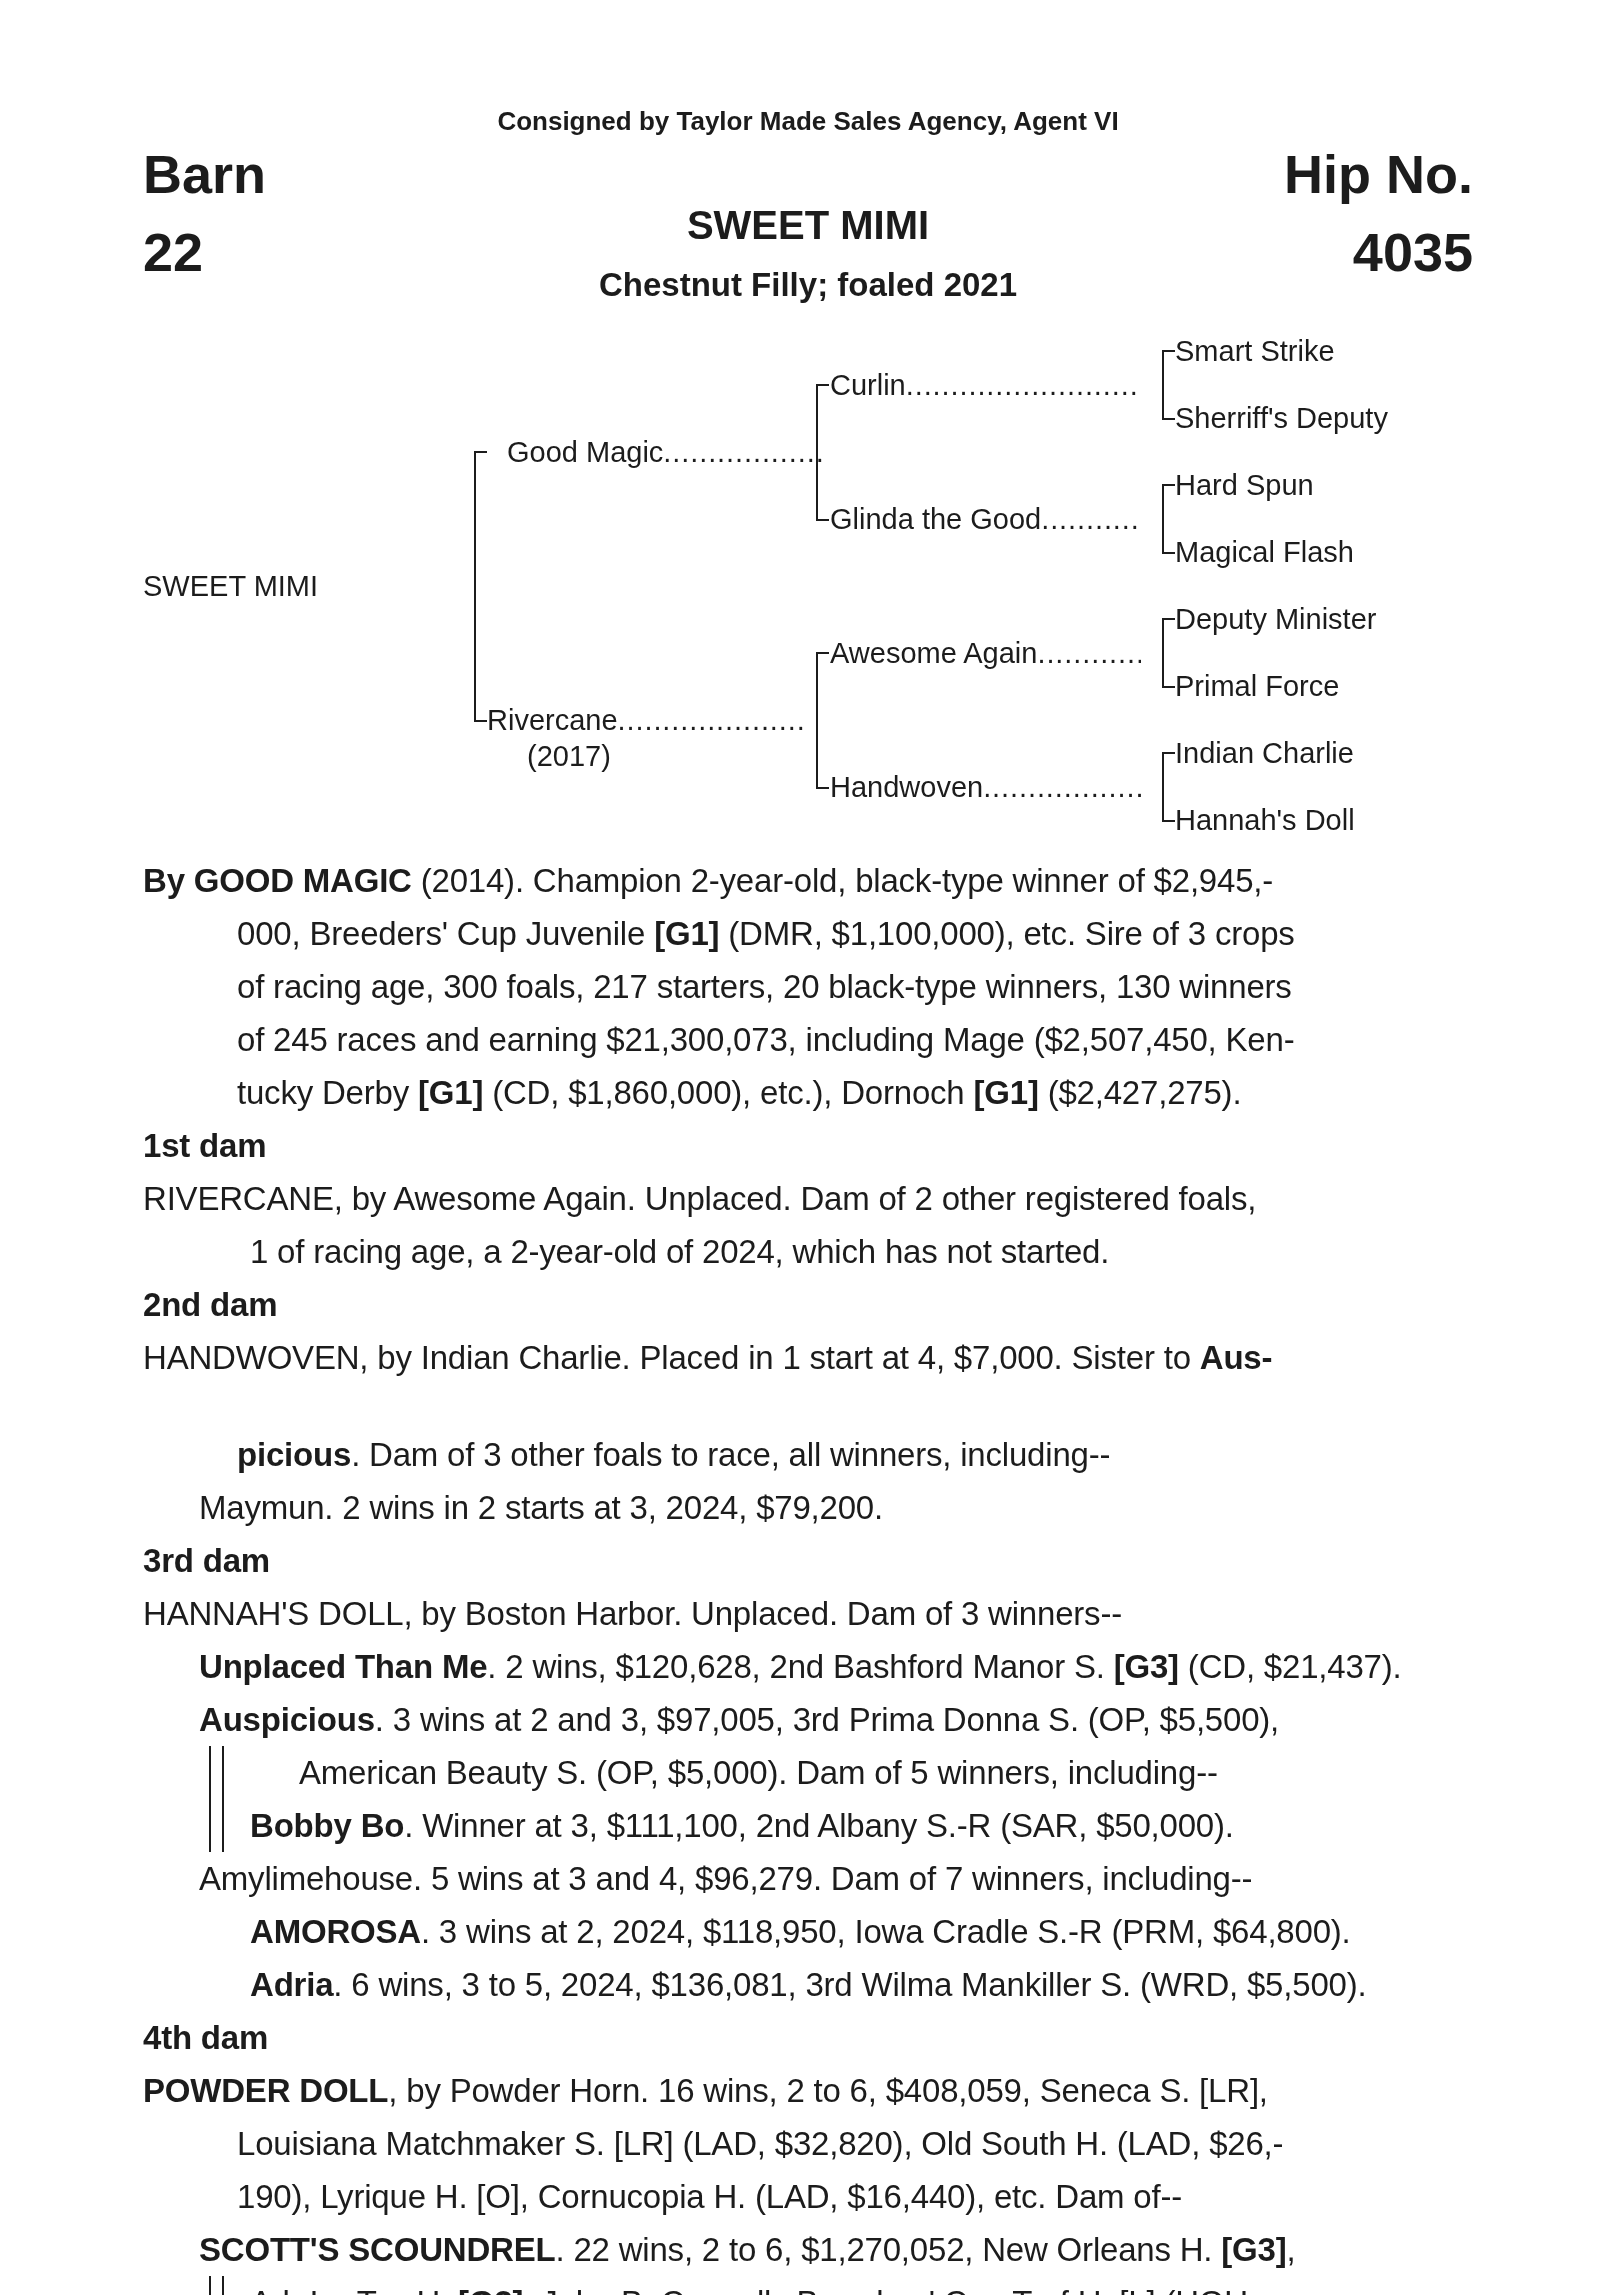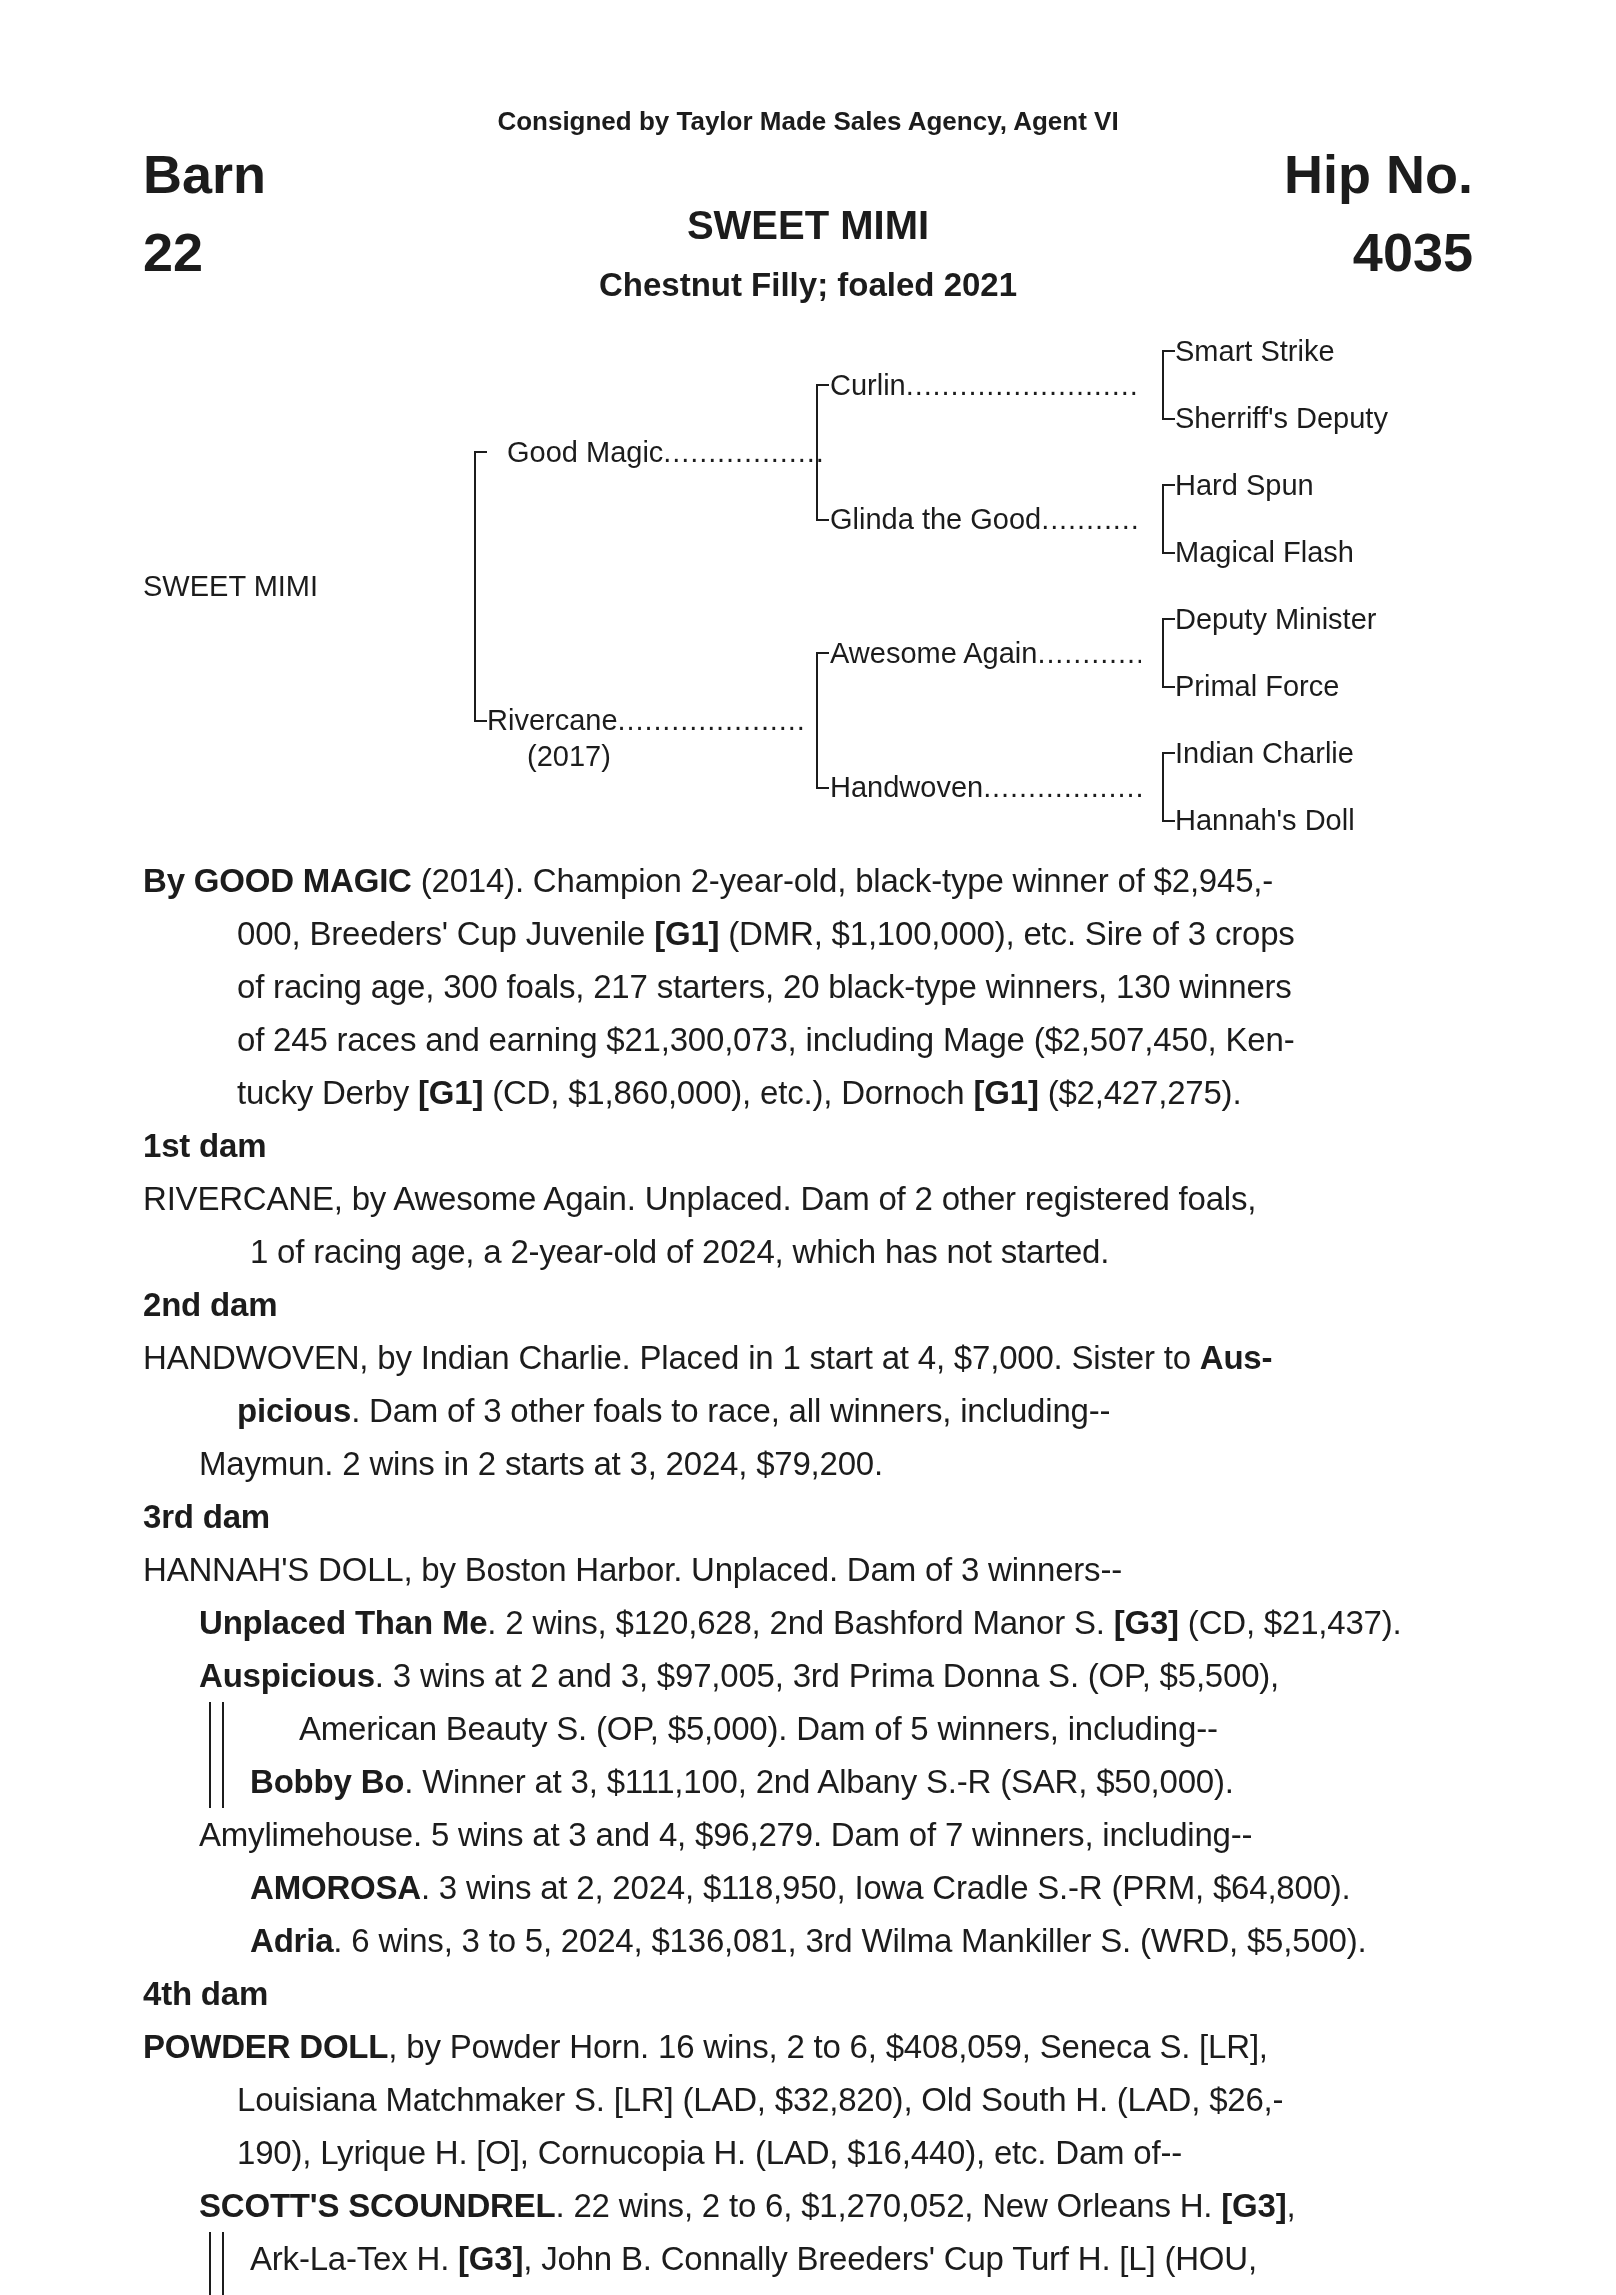--- a/index.html
+++ b/index.html
@@ -142,21 +142,21 @@
       <div class="bline" style="padding-left: 0px;"><span class="b">By GOOD MAGIC</span><span> (2014). Champion 2-year-old, black-type winner of $2,945,-</span></div>
       <div class="bline" style="padding-left: 94px;"><span>000, Breeders' Cup Juvenile </span><span class="b">[G1]</span><span> (DMR, $1,100,000), etc. Sire of 3 crops</span></div>
       <div class="bline" style="padding-left: 94px;"><span>of racing age, 300 foals, 217 starters, 20 black-type winners, 130 winners</span></div>
       <div class="bline" style="padding-left: 94px;"><span>of 245 races and earning $21,300,073, including Mage ($2,507,450, Ken-</span></div>
       <div class="bline" style="padding-left: 94px;"><span>tucky Derby </span><span class="b">[G1]</span><span> (CD, $1,860,000), etc.), Dornoch </span><span class="b">[G1]</span><span> ($2,427,275).</span></div>
       <div class="bline" style="padding-left: 0px;"><span class="b">1st dam</span></div>
       <div class="bline" style="padding-left: 0px;"><span>RIVERCANE, by Awesome Again. Unplaced. Dam of 2 other registered foals,</span></div>
       <div class="bline" style="padding-left: 107px;"><span>1 of racing age, a 2-year-old of 2024, which has not started.</span></div>
       <div class="bline" style="padding-left: 0px;"><span class="b">2nd dam</span></div>
       <div class="bline" style="padding-left: 0px;"><span>HANDWOVEN, by Indian Charlie. Placed in 1 start at 4, $7,000. Sister to </span><span class="b">Aus-</span></div>
-      <div class="bline" style="padding-left: 94px;"><span class="b">picious</span><span>. Dam of 3 other foals to race, all winners, including--</span></div>
+      <div class="bline" style="padding-left: 94px; margin-top: 44px;"><span class="b">picious</span><span>. Dam of 3 other foals to race, all winners, including--</span></div>
       <div class="bline" style="padding-left: 56px;"><span>Maymun. 2 wins in 2 starts at 3, 2024, $79,200.</span></div>
       <div class="bline" style="padding-left: 0px;"><span class="b">3rd dam</span></div>
       <div class="bline" style="padding-left: 0px;"><span>HANNAH'S DOLL, by Boston Harbor. Unplaced. Dam of 3 winners--</span></div>
       <div class="bline" style="padding-left: 56px;"><span class="b">Unplaced Than Me</span><span>. 2 wins, $120,628, 2nd Bashford Manor S. </span><span class="b">[G3]</span><span> (CD, $21,437).</span></div>
       <div class="bline" style="padding-left: 56px;"><span class="b">Auspicious</span><span>. 3 wins at 2 and 3, $97,005, 3rd Prima Donna S. (OP, $5,500),</span></div>
       <div class="bline" style="padding-left: 156px;"><i class="vbar vbar0"></i><i class="vbar vbar1"></i><span>American Beauty S. (OP, $5,000). Dam of 5 winners, including--</span></div>
       <div class="bline" style="padding-left: 107px;"><i class="vbar vbar0"></i><i class="vbar vbar1"></i><span class="b">Bobby Bo</span><span>. Winner at 3, $111,100, 2nd Albany S.-R (SAR, $50,000).</span></div>
       <div class="bline" style="padding-left: 56px;"><span>Amylimehouse. 5 wins at 3 and 4, $96,279. Dam of 7 winners, including--</span></div>
       <div class="bline" style="padding-left: 107px;"><span class="b">AMOROSA</span><span>. 3 wins at 2, 2024, $118,950, Iowa Cradle S.-R (PRM, $64,800).</span></div>
       <div class="bline" style="padding-left: 107px;"><span class="b">Adria</span><span>. 6 wins, 3 to 5, 2024, $136,081, 3rd Wilma Mankiller S. (WRD, $5,500).</span></div>

